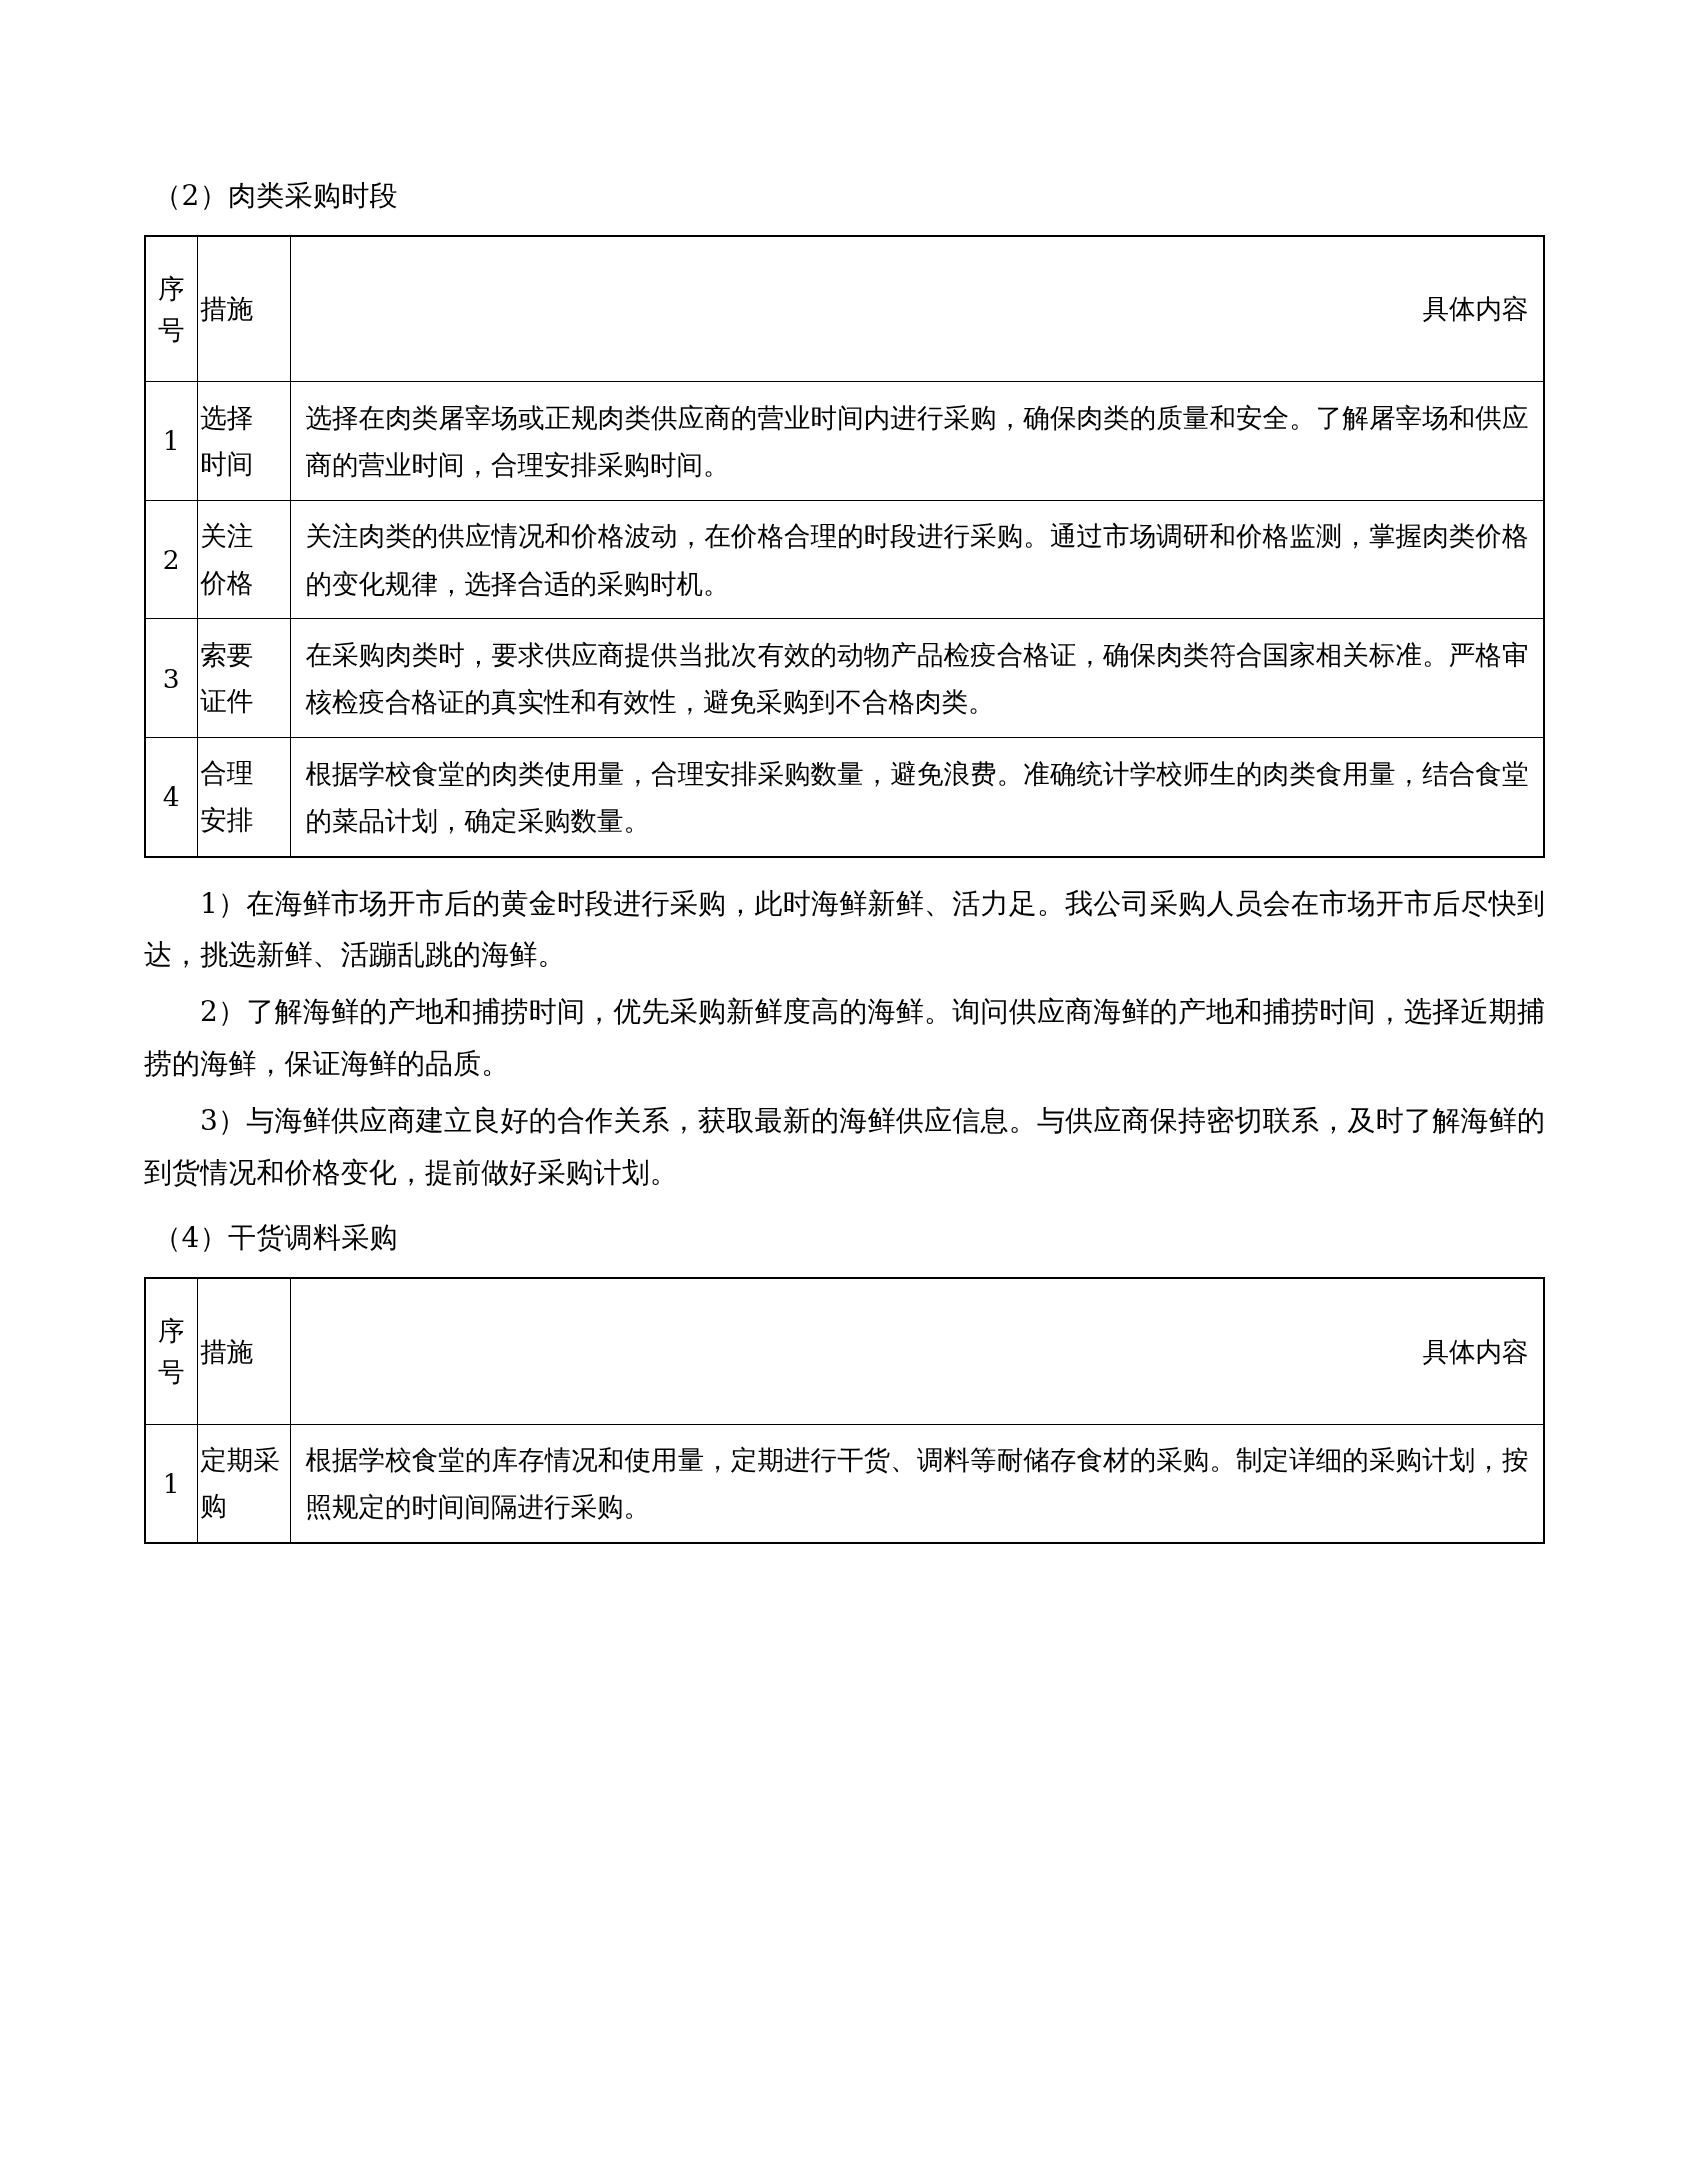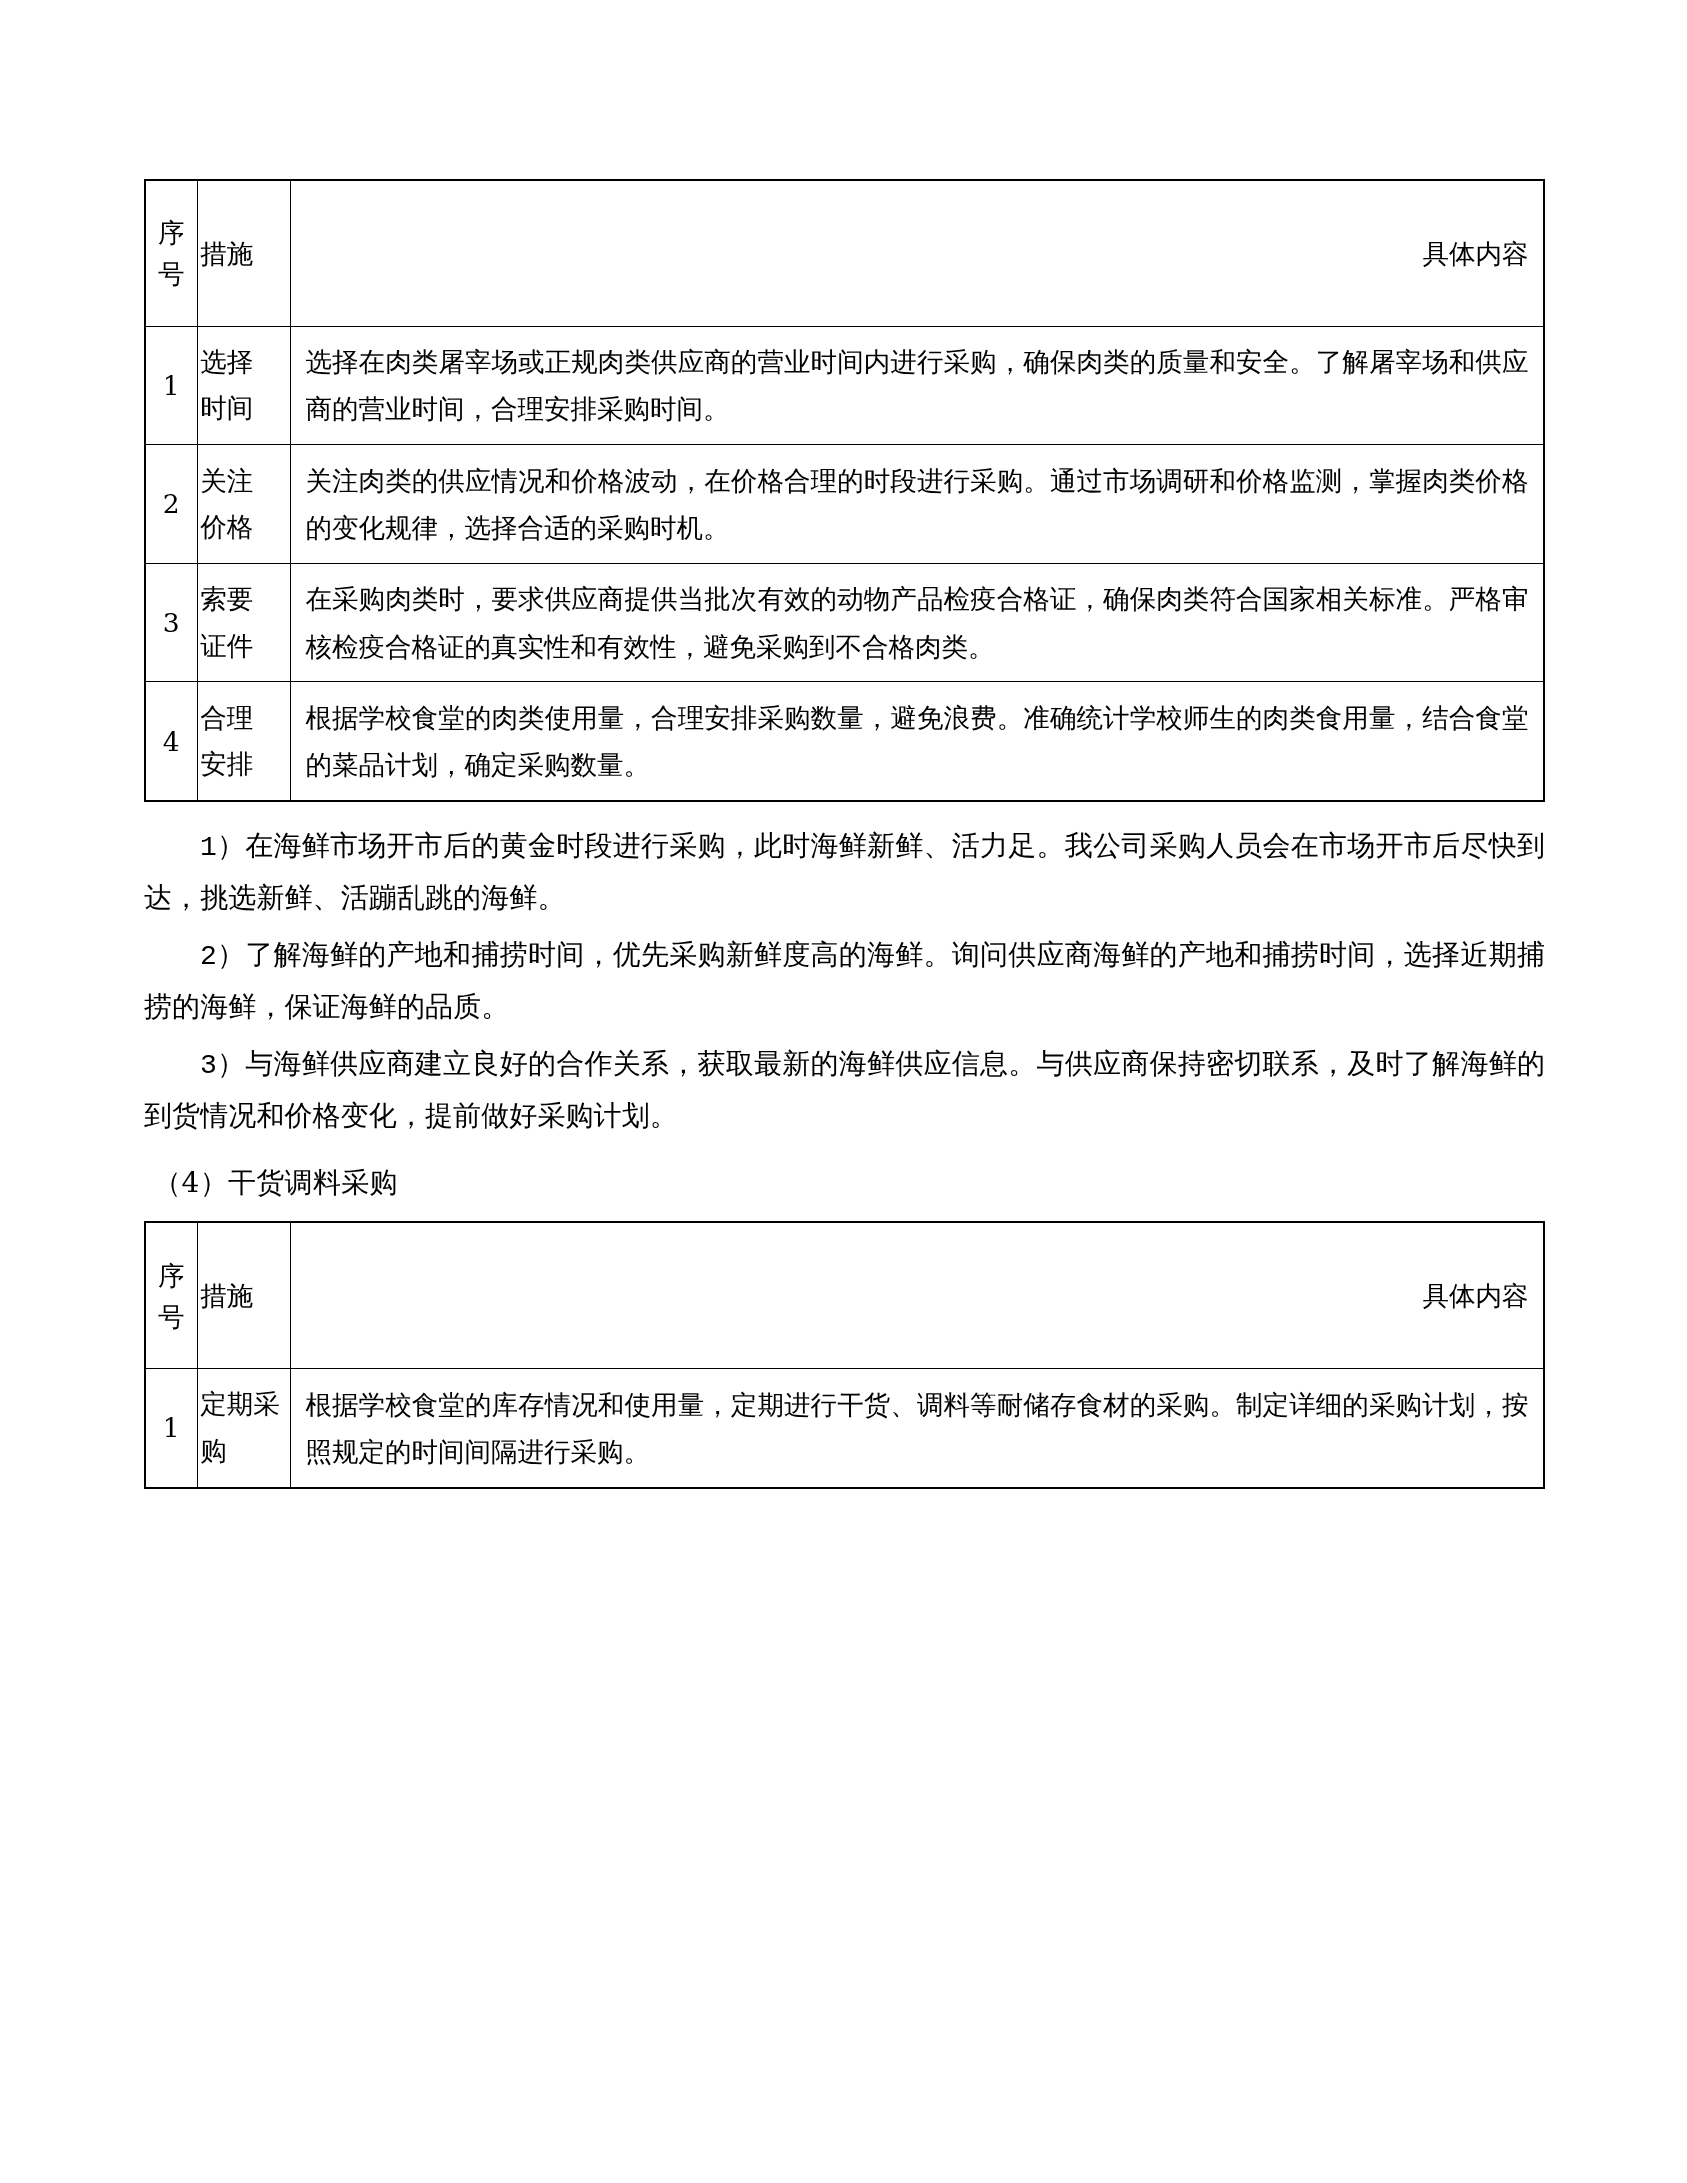--- a/index.html
+++ b/index.html
@@ -41,21 +41,20 @@
 
   
   .para {
     font-size: 28px;
     line-height: 1.85;
     margin: 0 0 5.3px 0;
     text-align: justify;
     text-justify: inter-ideograph;
     text-indent: 56px;
     letter-spacing: 0.1px;
-    font-family: Liberation Mono, monospace;
   }
   .para:last-child { margin-bottom: 0; }
 
   
   table.doc-table {
     border-collapse: collapse;
     width: 1401px;
     table-layout: fixed;
     margin: 0 0 20px 0;
     border: 2px solid #000000;
@@ -99,20 +98,21 @@
     line-height: 1.75;
   }
   .tbl-row td { height: 99px; }
 </style>
 </head>
 <body>
 
 <div class="page">
   <div class="doc-body">
 
+    <p class="section-heading">（2）肉类采购时段</p>
 
     <table class="doc-table">
       <thead>
         <tr>
           <td class="col-no">
             <span class="hdr-stack">序</span>
             <span class="hdr-stack">号</span>
           </td>
           <td class="col-measure">措施</td>
           <td class="col-detail">具体内容</td>

